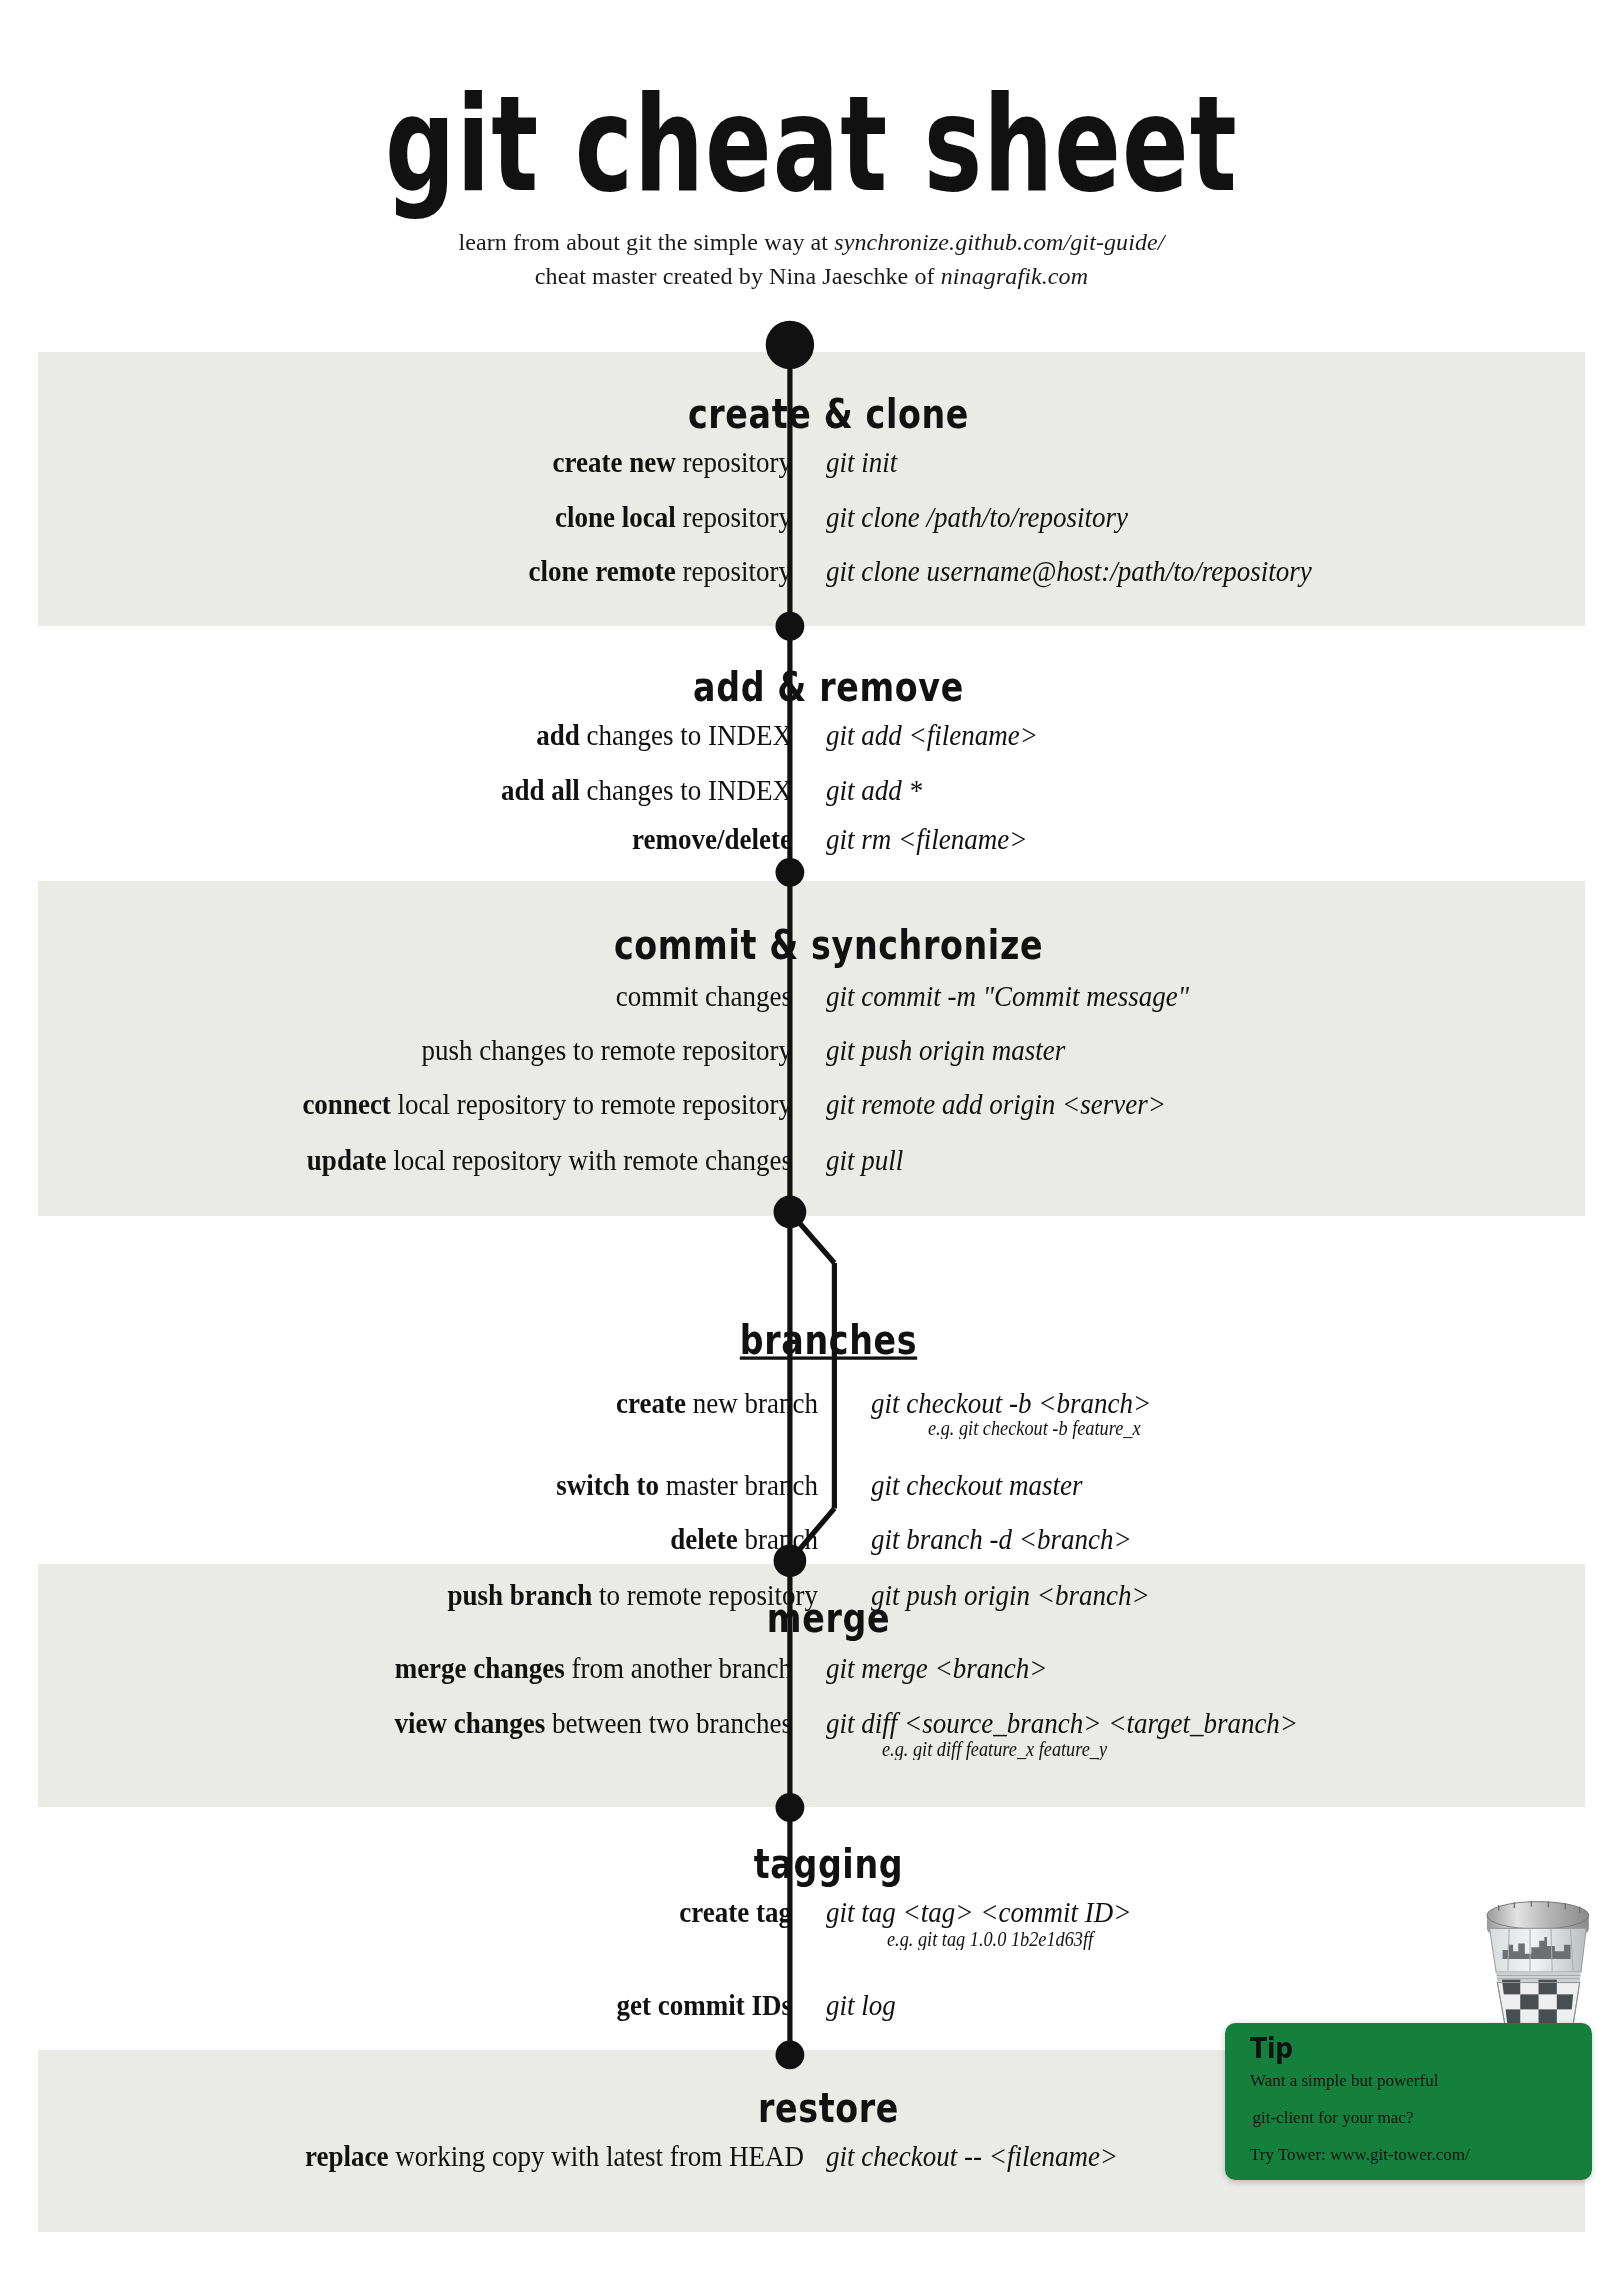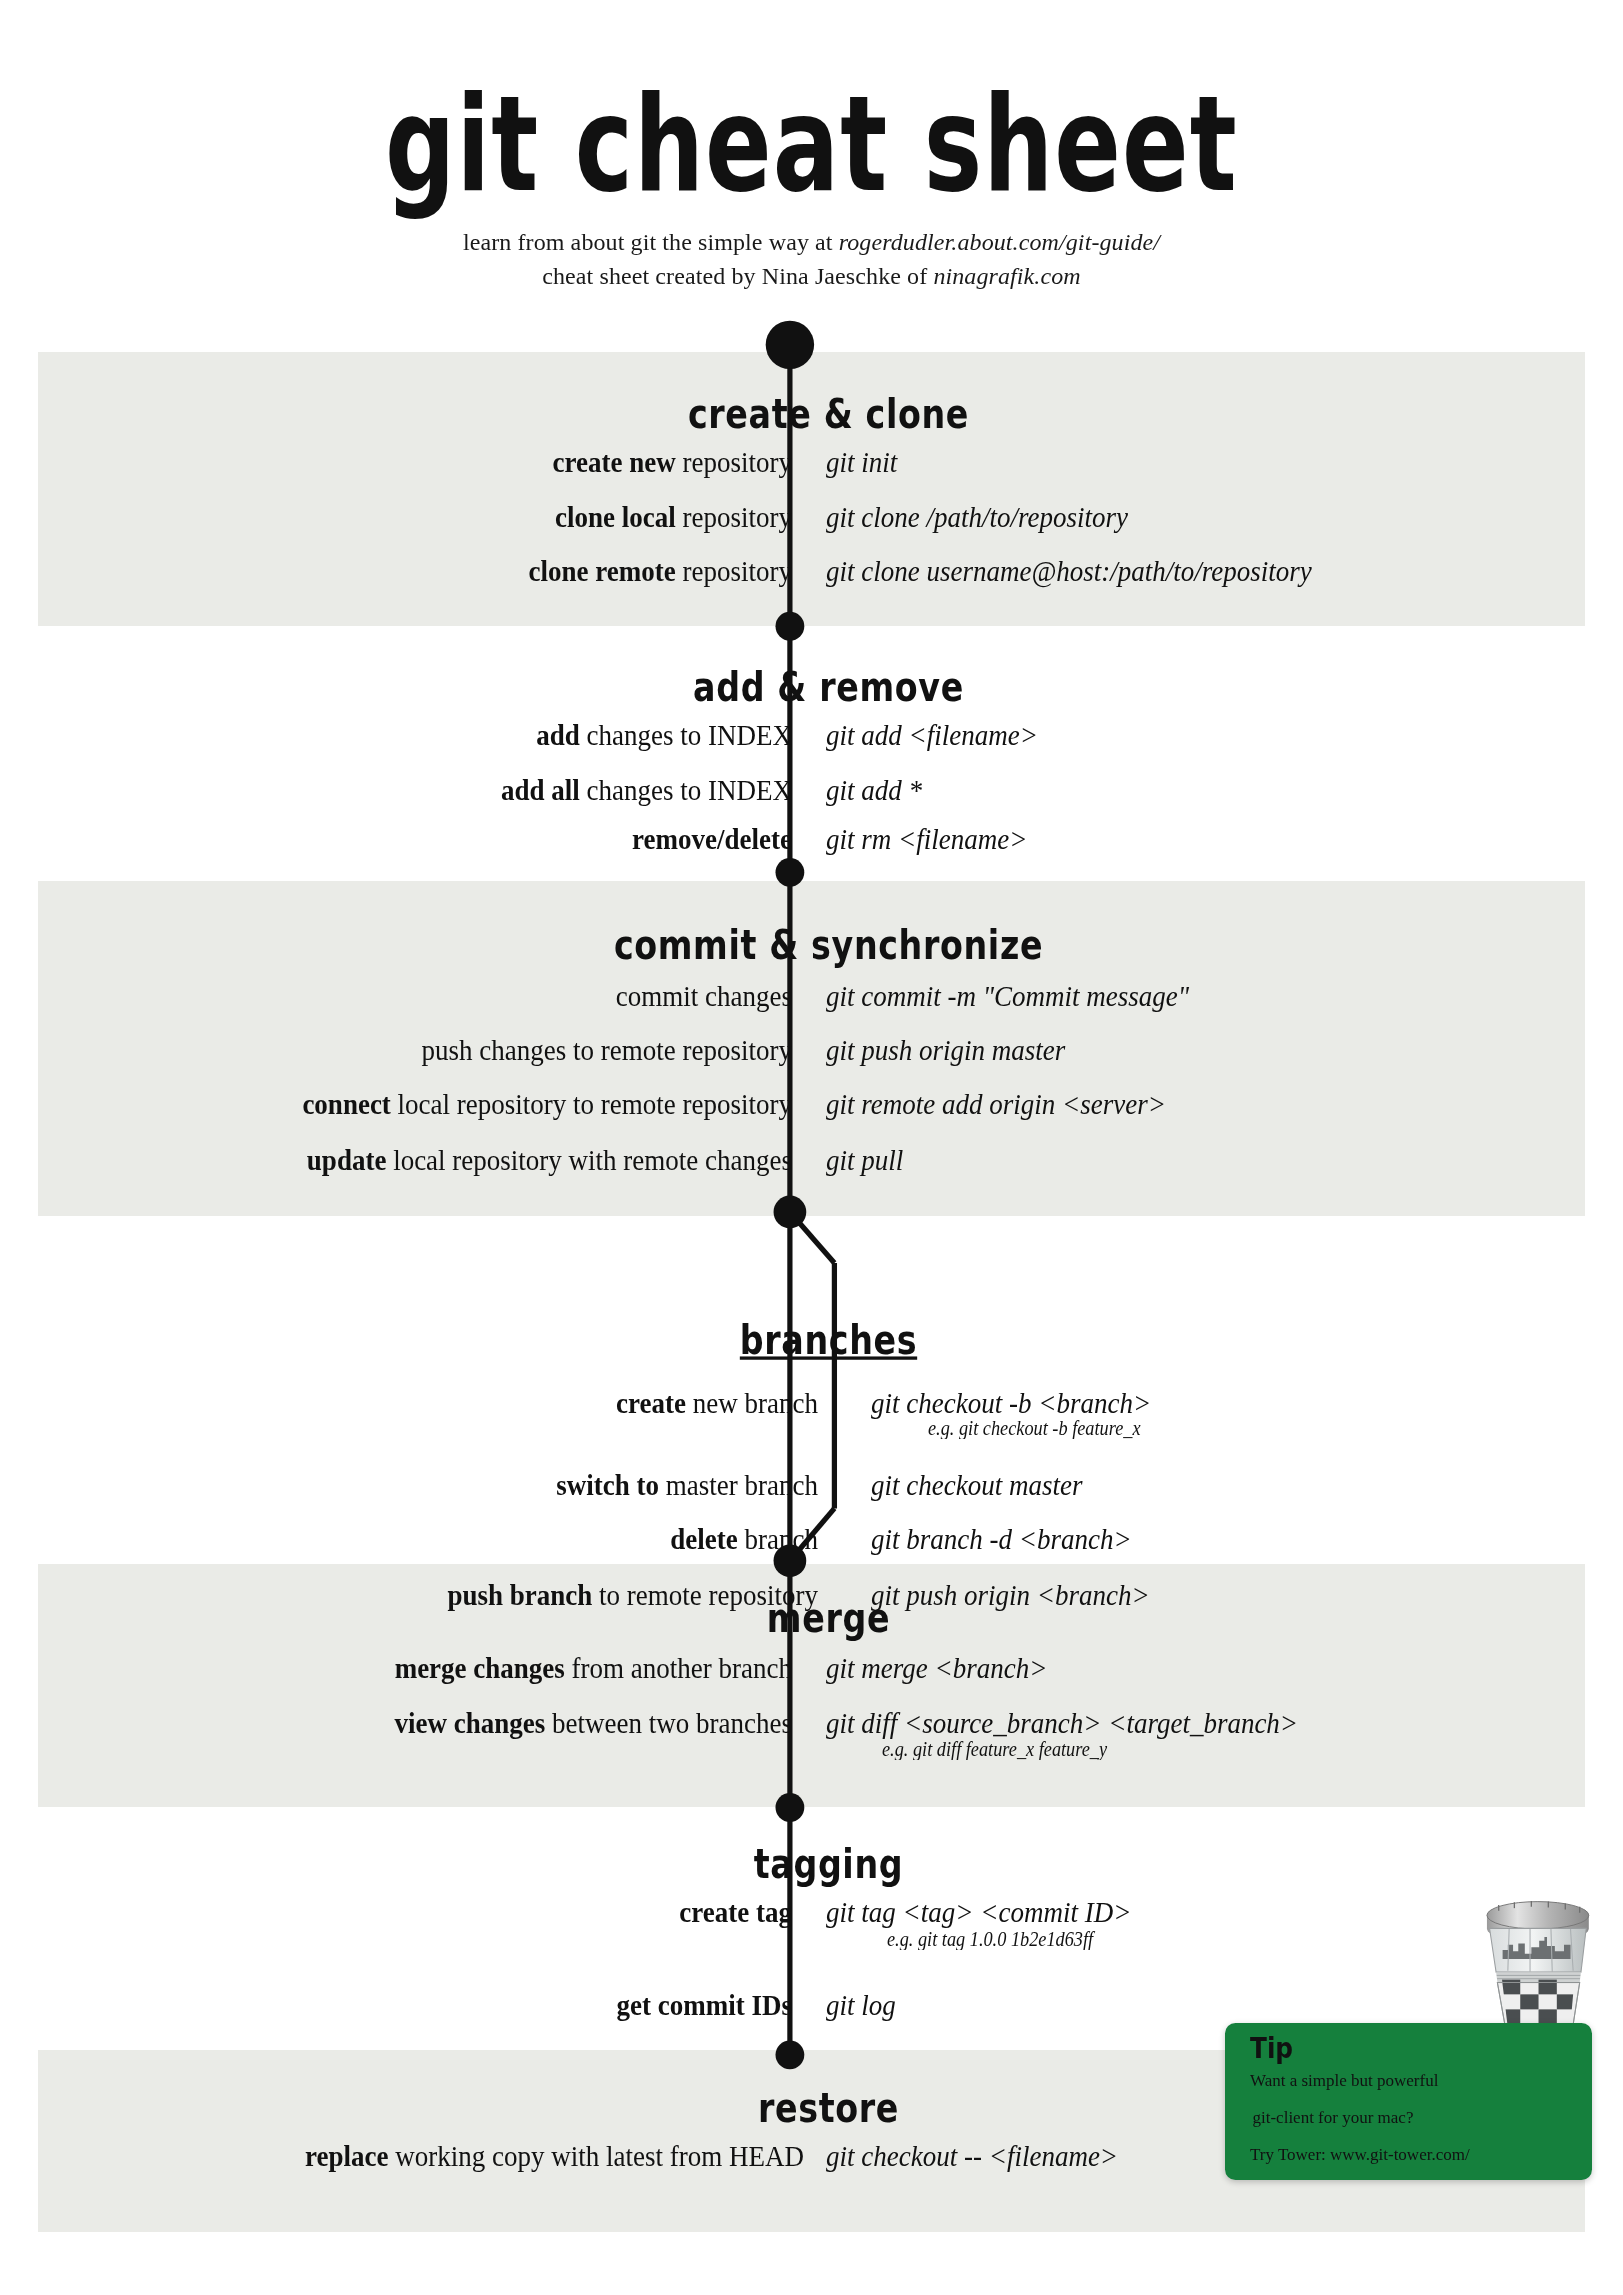--- a/index.html
+++ b/index.html
@@ -196,24 +196,24 @@
   <circle cx="1207" cy="1852" r="25" fill="#111111"></circle>
   <circle cx="1207" cy="2385" r="25" fill="#111111"></circle>
   <circle cx="1207" cy="2762" r="22" fill="#111111"></circle>
   <circle cx="1207" cy="3140" r="22" fill="#111111"></circle>
 </svg>
 
 <div id="header">
   <h1 id="main-title">git cheat sheet</h1>
   <div id="subtitle-wrap">
     <div class="subtitle-line">
-      <span>learn from about git the simple way at </span><span class="subtitle-em">rogerdudler.about.com/git-guide/</span>
+      <span>learn from about git the simple way at </span><span class="subtitle-em">synchronize.github.com/git-guide/</span>
     </div>
     <div class="subtitle-line">
-      <span>cheat sheet created by Nina Jaeschke of </span><span class="subtitle-em">ninagrafik.com</span>
+      <span>cheat master created by Nina Jaeschke of </span><span class="subtitle-em">ninagrafik.com</span>
     </div>
   </div>
 </div>
 
 <div class="section" style="top:393px;">
   <div class="section-title" style="margin-left:0px;">create &amp; clone</div>
   <div class="rows">
     <div class="row" style="top:56px;">
       <div class="desc"><b>create new</b><span> repository</span></div>
       <div class="cmd">git init</div>

